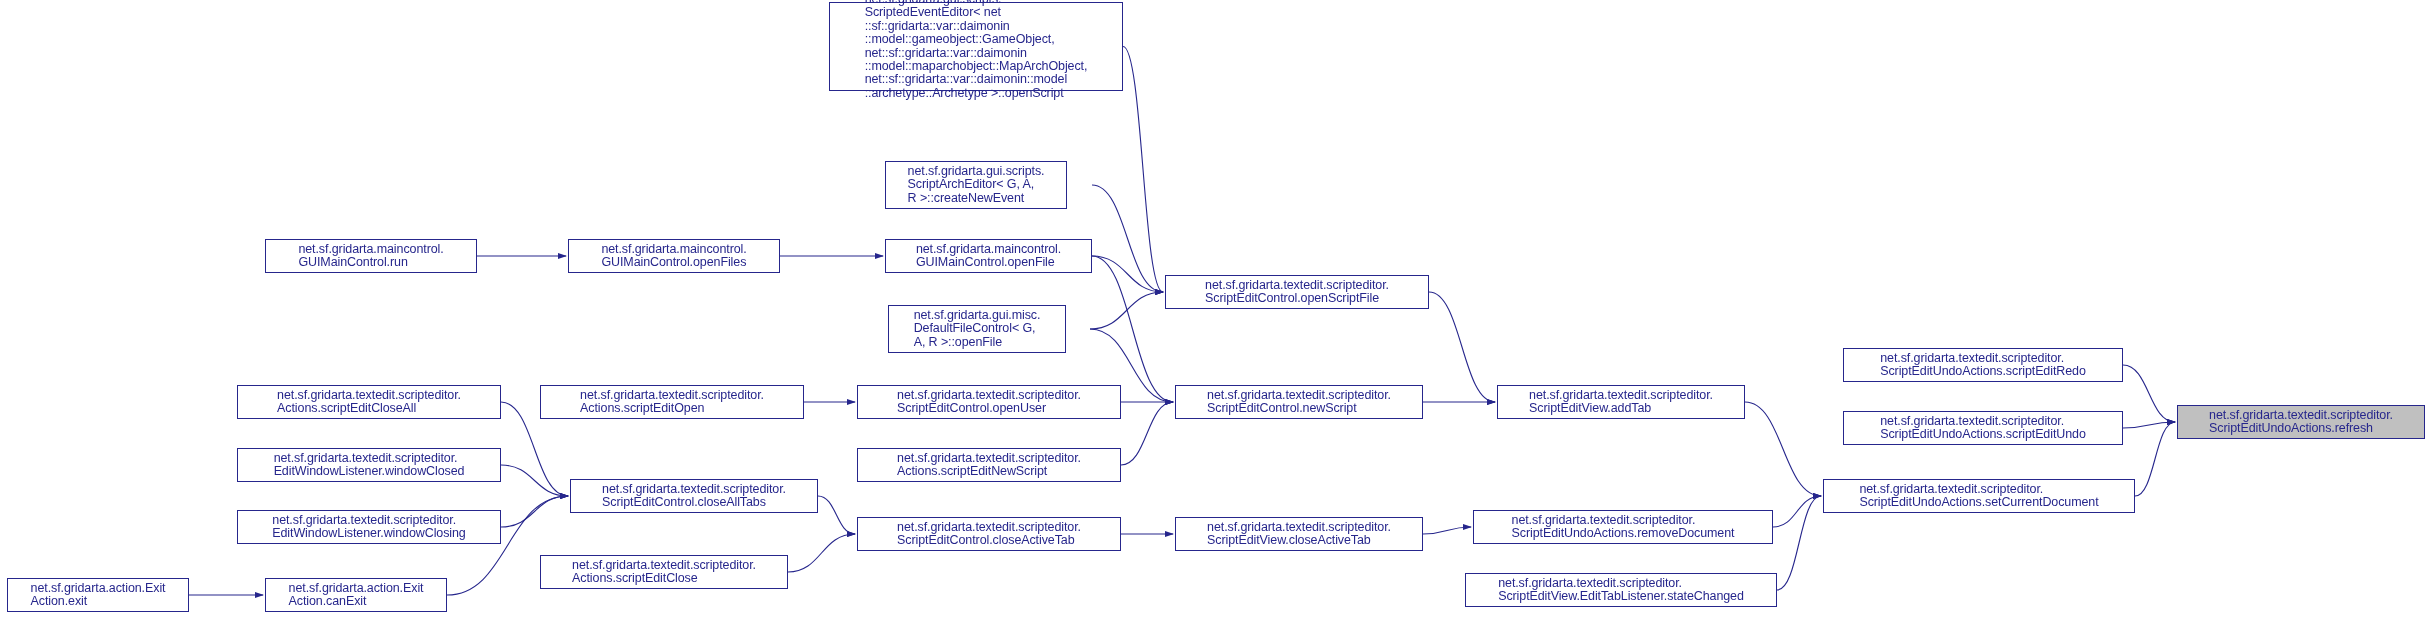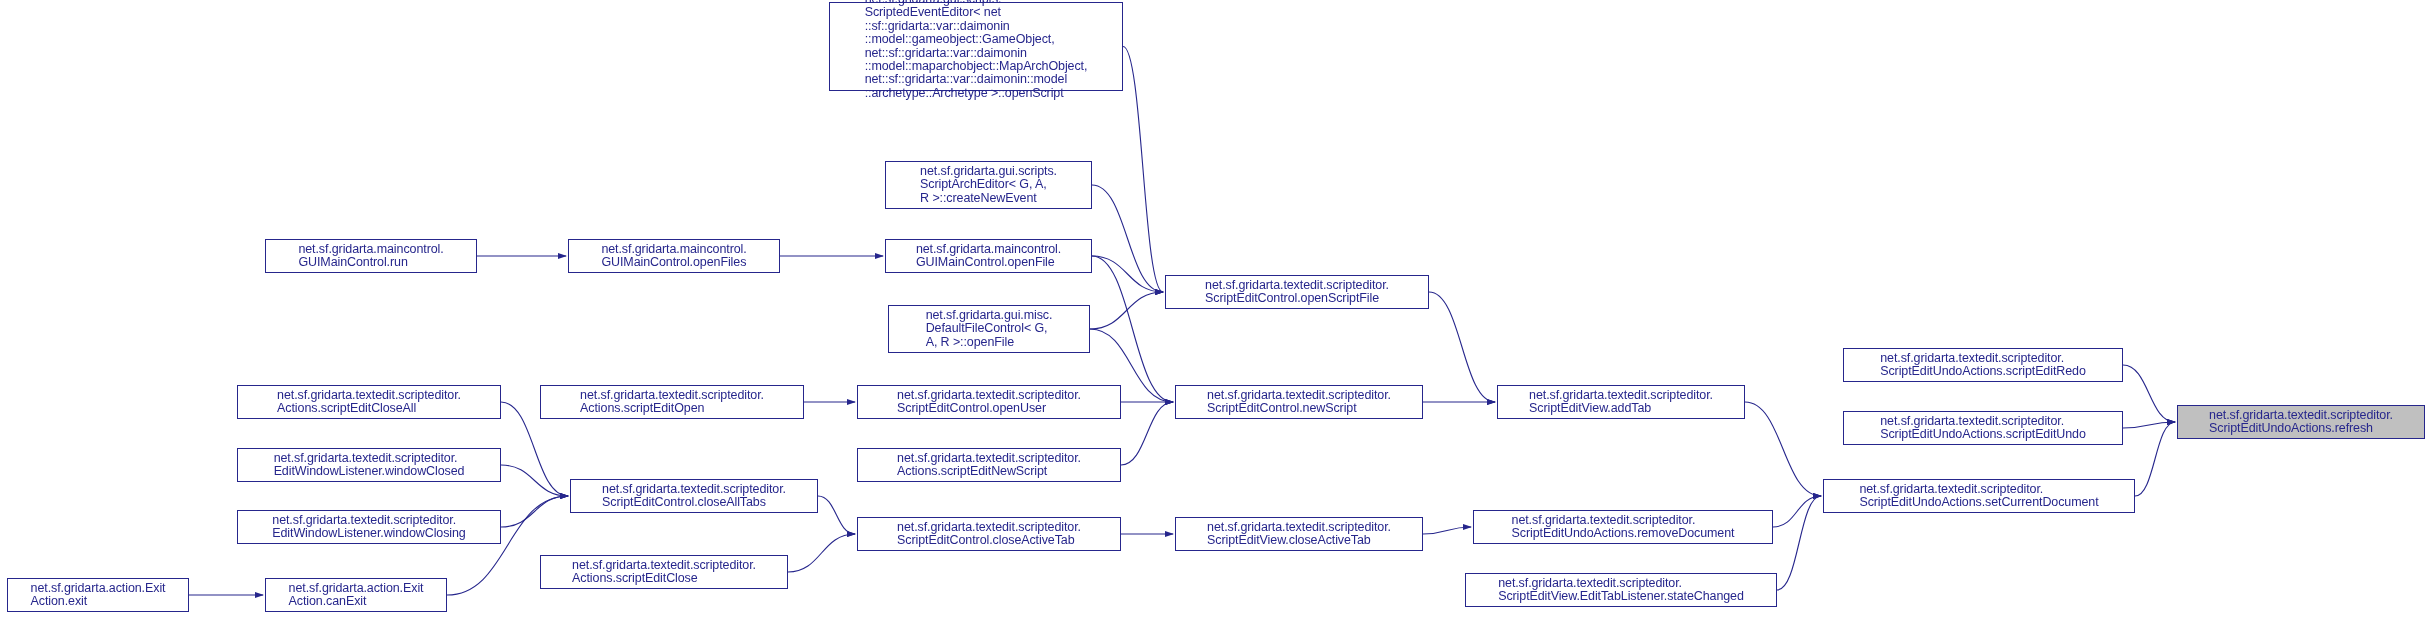--- a/index.html
+++ b/index.html
@@ -86,30 +86,30 @@
   </svg>
   <div id="node-layer">
       <div class="node" style="left: 829px; top: 2px; width: 294px; height: 89px;">net.sf.gridarta.gui.scripts.
 ScriptedEventEditor&lt; net
 ::sf::gridarta::var::daimonin
 ::model::gameobject::GameObject,
  net::sf::gridarta::var::daimonin
 ::model::maparchobject::MapArchObject,
 net::sf::gridarta::var::daimonin::model
 ::archetype::Archetype &gt;::openScript</div>
-      <div class="node" style="left: 885px; top: 161px; width: 207px; height: 48px;">net.sf.gridarta.gui.scripts.
+      <div class="node" style="left: 885px; top: 161px; width: 182px; height: 48px;">net.sf.gridarta.gui.scripts.
 ScriptArchEditor&lt; G, A,
 R &gt;::createNewEvent</div>
       <div class="node" style="left: 265px; top: 239px; width: 212px; height: 34px;">net.sf.gridarta.maincontrol.
 GUIMainControl.run</div>
       <div class="node" style="left: 568px; top: 239px; width: 212px; height: 34px;">net.sf.gridarta.maincontrol.
 GUIMainControl.openFiles</div>
       <div class="node" style="left: 885px; top: 239px; width: 207px; height: 34px;">net.sf.gridarta.maincontrol.
 GUIMainControl.openFile</div>
-      <div class="node" style="left: 888px; top: 305px; width: 202px; height: 48px;">net.sf.gridarta.gui.misc.
+      <div class="node" style="left: 888px; top: 305px; width: 178px; height: 48px;">net.sf.gridarta.gui.misc.
 DefaultFileControl&lt; G,
 A, R &gt;::openFile</div>
       <div class="node" style="left: 1165px; top: 275px; width: 264px; height: 34px;">net.sf.gridarta.textedit.scripteditor.
 ScriptEditControl.openScriptFile</div>
       <div class="node" style="left: 237px; top: 385px; width: 264px; height: 34px;">net.sf.gridarta.textedit.scripteditor.
 Actions.scriptEditCloseAll</div>
       <div class="node" style="left: 540px; top: 385px; width: 264px; height: 34px;">net.sf.gridarta.textedit.scripteditor.
 Actions.scriptEditOpen</div>
       <div class="node" style="left: 857px; top: 385px; width: 264px; height: 34px;">net.sf.gridarta.textedit.scripteditor.
 ScriptEditControl.openUser</div>

